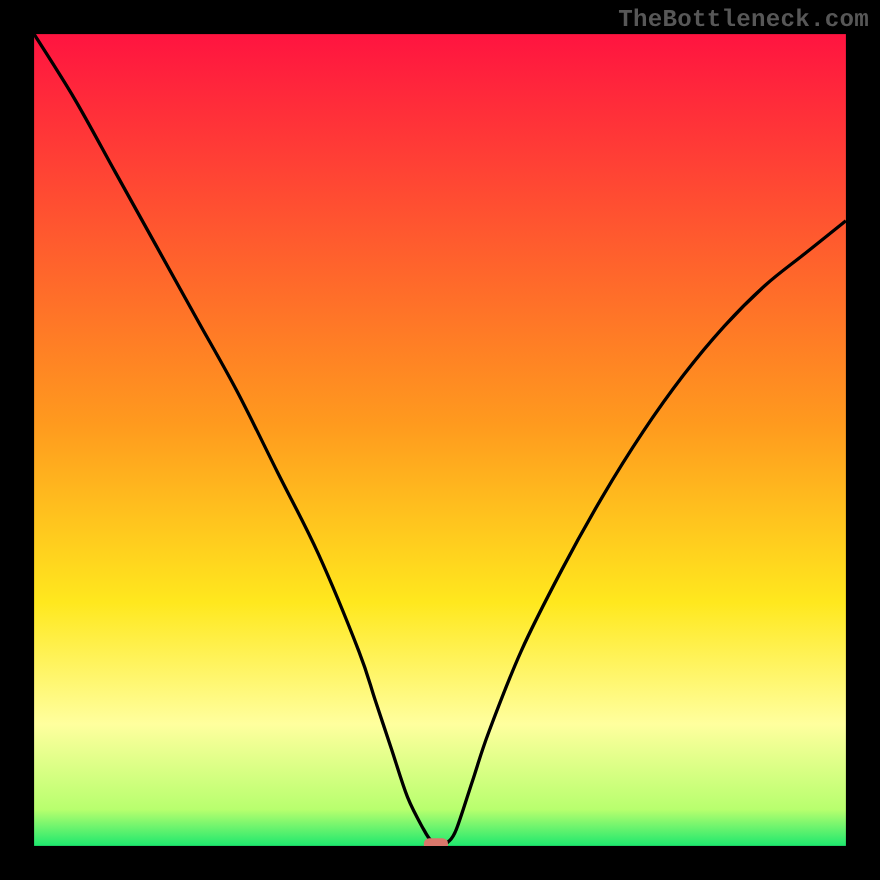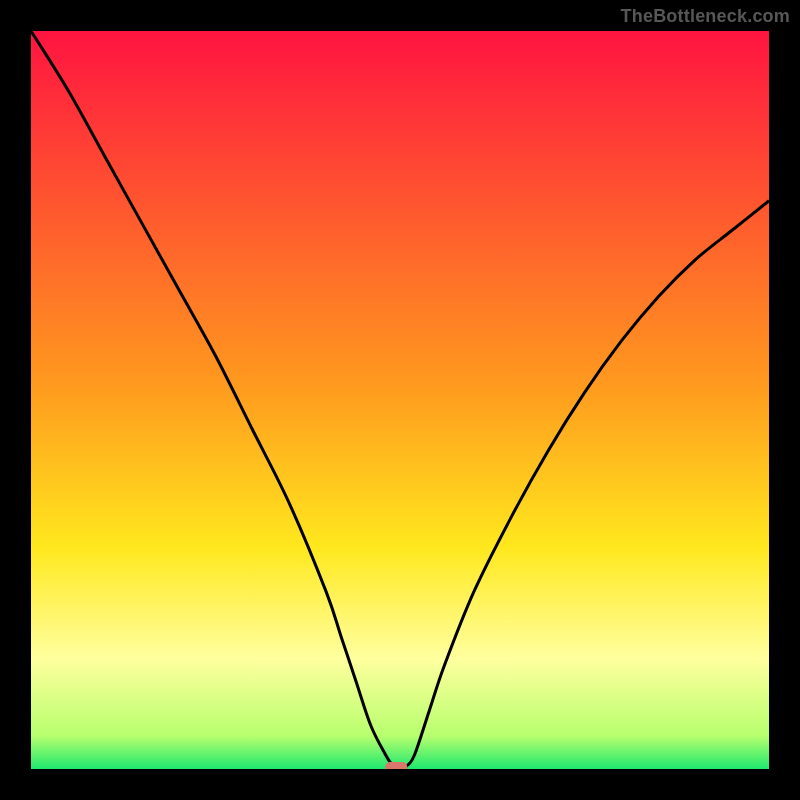--- a/index.html
+++ b/index.html
@@ -21,22 +21,22 @@
     left: 31px;
     top: 31px;
     width: 738px;
     height: 738px;
     overflow: hidden;
   }
   .watermark {
     position: absolute;
     top: 6px;
     right: 10px;
-    font-family: Liberation Sans, sans-serif;
-    font-size: 18px;
+    font-family: Liberation Mono, monospace;
+    font-size: 22px;
     font-weight: 600;
     color: #575757;
     letter-spacing: 0.2px;
   }
 </style>
 </head>
 <body>
 
 <div class="frame">
   <div class="plot-area">

